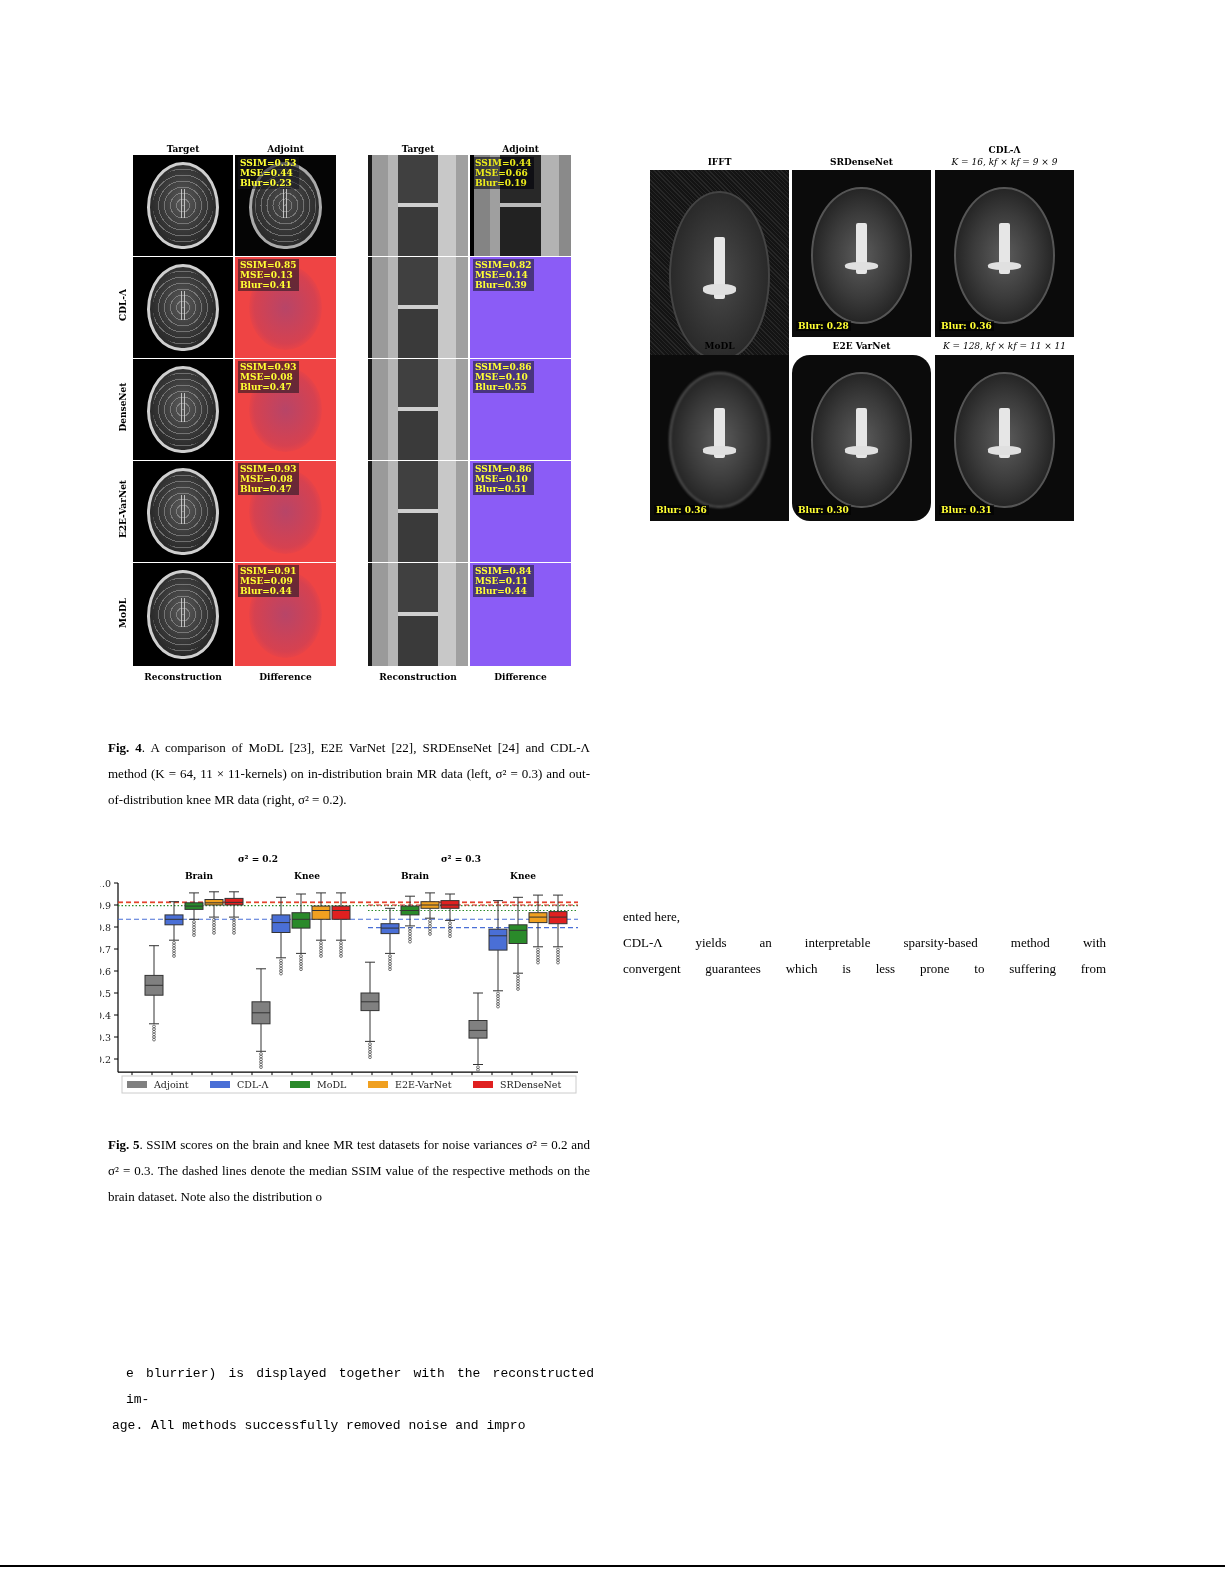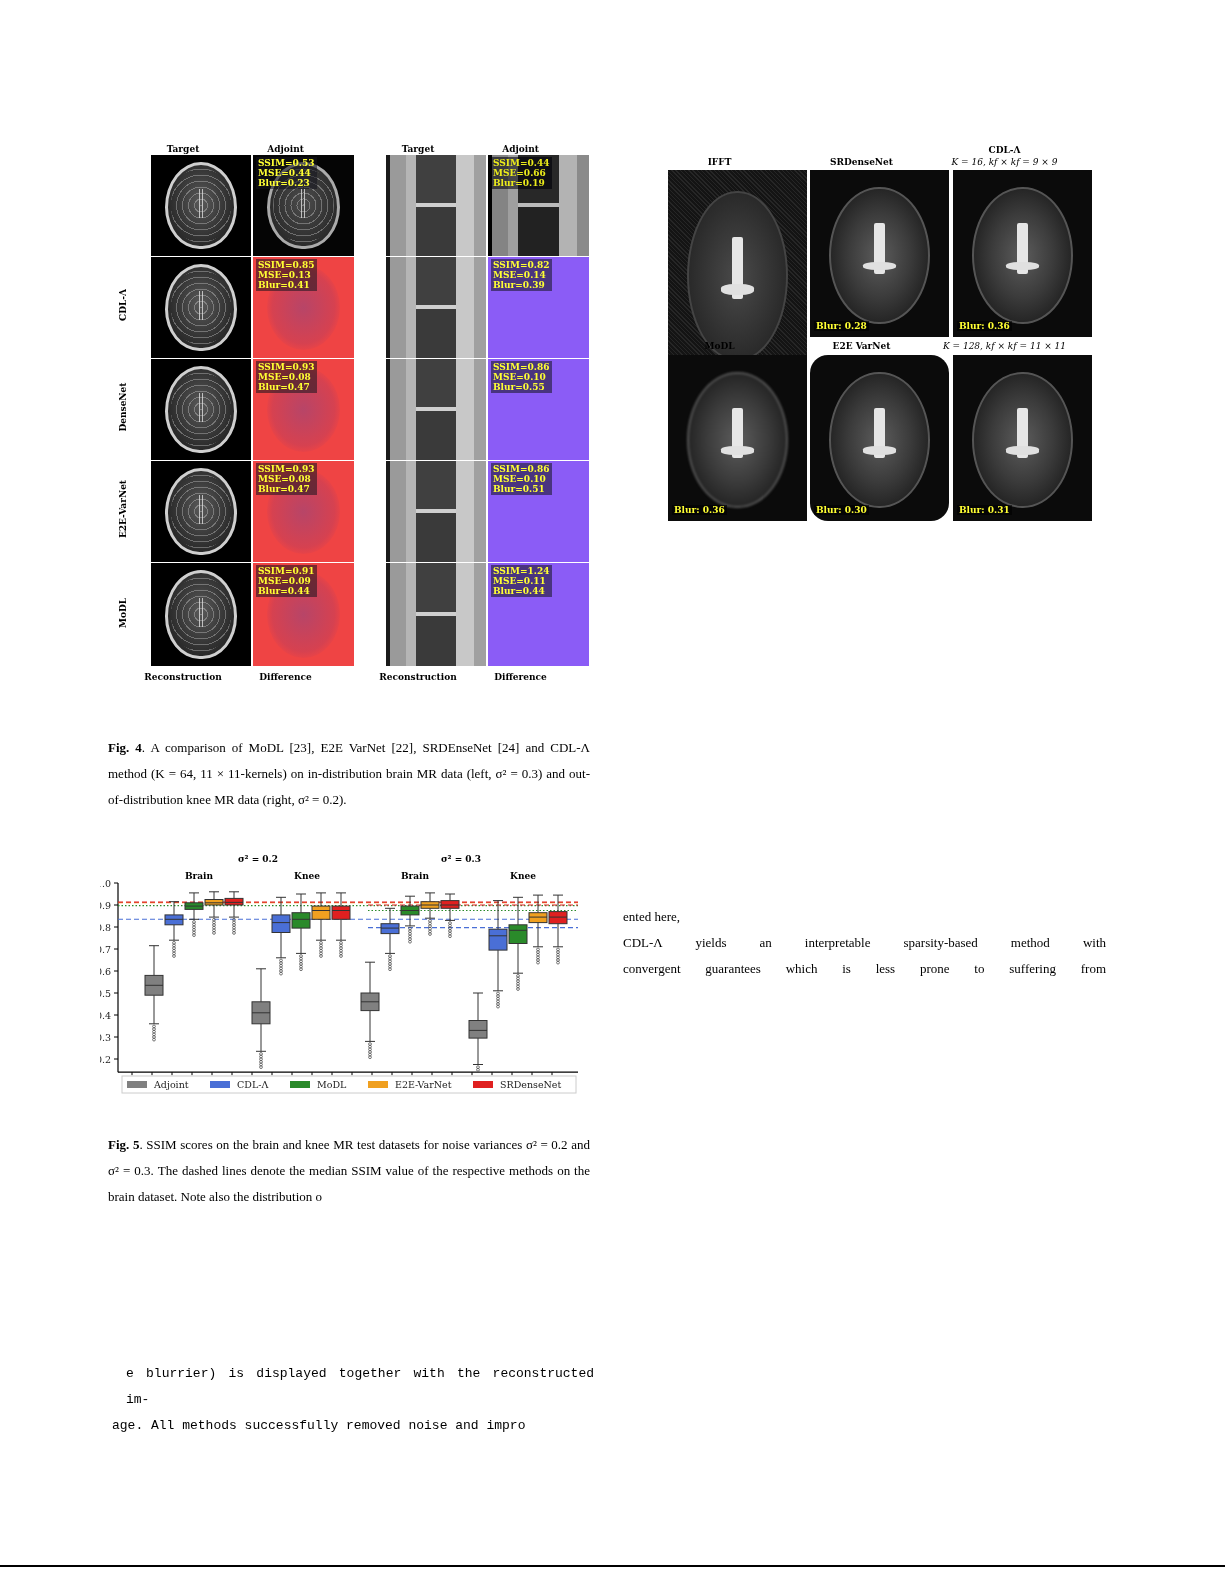--- a/index.html
+++ b/index.html
@@ -1,20 +1,20 @@
 <!DOCTYPE html>
 <html><head>
 <meta charset="utf-8">
 <style>
   html, body { margin:0; padding:0; background:#fff; }
   body { width:1225px; height:1585px; position:relative; overflow:hidden; font-family:"Liberation Serif", serif; color:#000; }
   .abs { position:absolute; }
   .ptitle { font-family:"DejaVu Serif", serif; font-weight:bold; font-size:9px; text-align:center; }
   .rowlabel { font-family:"DejaVu Serif", serif; font-weight:bold; font-size:9px; transform:rotate(-90deg); transform-origin:center; white-space:nowrap; text-align:center; width:100px; }
-  .img { position:absolute; overflow:hidden;margin-left:18px; }
+  .img { position:absolute; overflow:hidden; }
   .brain { background:#000; }
   .brain .skull { position:absolute; left:14%; top:7%; width:72%; height:86%; border-radius:50% 50% 48% 48% / 52% 52% 48% 48%; border:3px solid #cfcfcf; box-sizing:border-box;
      background: radial-gradient(ellipse at 50% 45%, #5a5a5a 0%, #3a3a3a 45%, #2a2a2a 70%, #1a1a1a 100%); }
   .brain .skull::before { content:""; position:absolute; left:5%; top:4%; width:90%; height:92%; border-radius:50%;
      background: repeating-radial-gradient(circle at 50% 50%, rgba(220,220,220,0.35) 0 1px, transparent 1px 6px); }
   .brain .skull::after { content:""; position:absolute; left:44%; top:30%; width:12%; height:35%;
      background: linear-gradient(90deg, transparent 0 20%, #ddd 20% 40%, transparent 40% 60%, #ddd 60% 80%, transparent 80%); opacity:0.8; }
   .adjoint-brain { background:#050505; }
   .adjoint-brain .skull { border-color:#aaa; background: radial-gradient(ellipse at 50% 45%, #4c4c4c, #2c2c2c 70%, #101010);}
   .diff { background:#ef4444; }
@@ -103,21 +103,21 @@
   <div class="img knee-diff" style="left:470px;top:257px;width:101px;height:101px;">
     <div class="metric"><span>SSIM=0.82</span><br><span>MSE=0.14</span><br><span>Blur=0.39</span></div>
   </div>
   <div class="img knee-diff" style="left:470px;top:359px;width:101px;height:101px;">
     <div class="metric"><span>SSIM=0.86</span><br><span>MSE=0.10</span><br><span>Blur=0.55</span></div>
   </div>
   <div class="img knee-diff" style="left:470px;top:461px;width:101px;height:101px;">
     <div class="metric"><span>SSIM=0.86</span><br><span>MSE=0.10</span><br><span>Blur=0.51</span></div>
   </div>
   <div class="img knee-diff" style="left:470px;top:563px;width:101px;height:103px;">
-    <div class="metric"><span>SSIM=1.24</span><br><span>MSE=0.11</span><br><span>Blur=0.44</span></div>
+    <div class="metric"><span>SSIM=0.84</span><br><span>MSE=0.11</span><br><span>Blur=0.44</span></div>
   </div>
 
   <div class="abs ptitle" style="left:368px;top:672px;width:100px;">Reconstruction</div>
   <div class="abs ptitle" style="left:470px;top:672px;width:101px;">Difference</div>
 </div>
 
 <div class="abs caption" style="left:108px;top:735px;width:482px;">
   <b>Fig. 4</b><span>.  A comparison of MoDL [23], E2E VarNet [22], SRDEnseNet [24] and CDL-Λ method (K = 64, 11 × 11-kernels) on in-distribution brain MR data (left, σ² = 0.3) and out-of-distribution knee MR data (right, σ² = 0.2).</span>
 </div>
 

